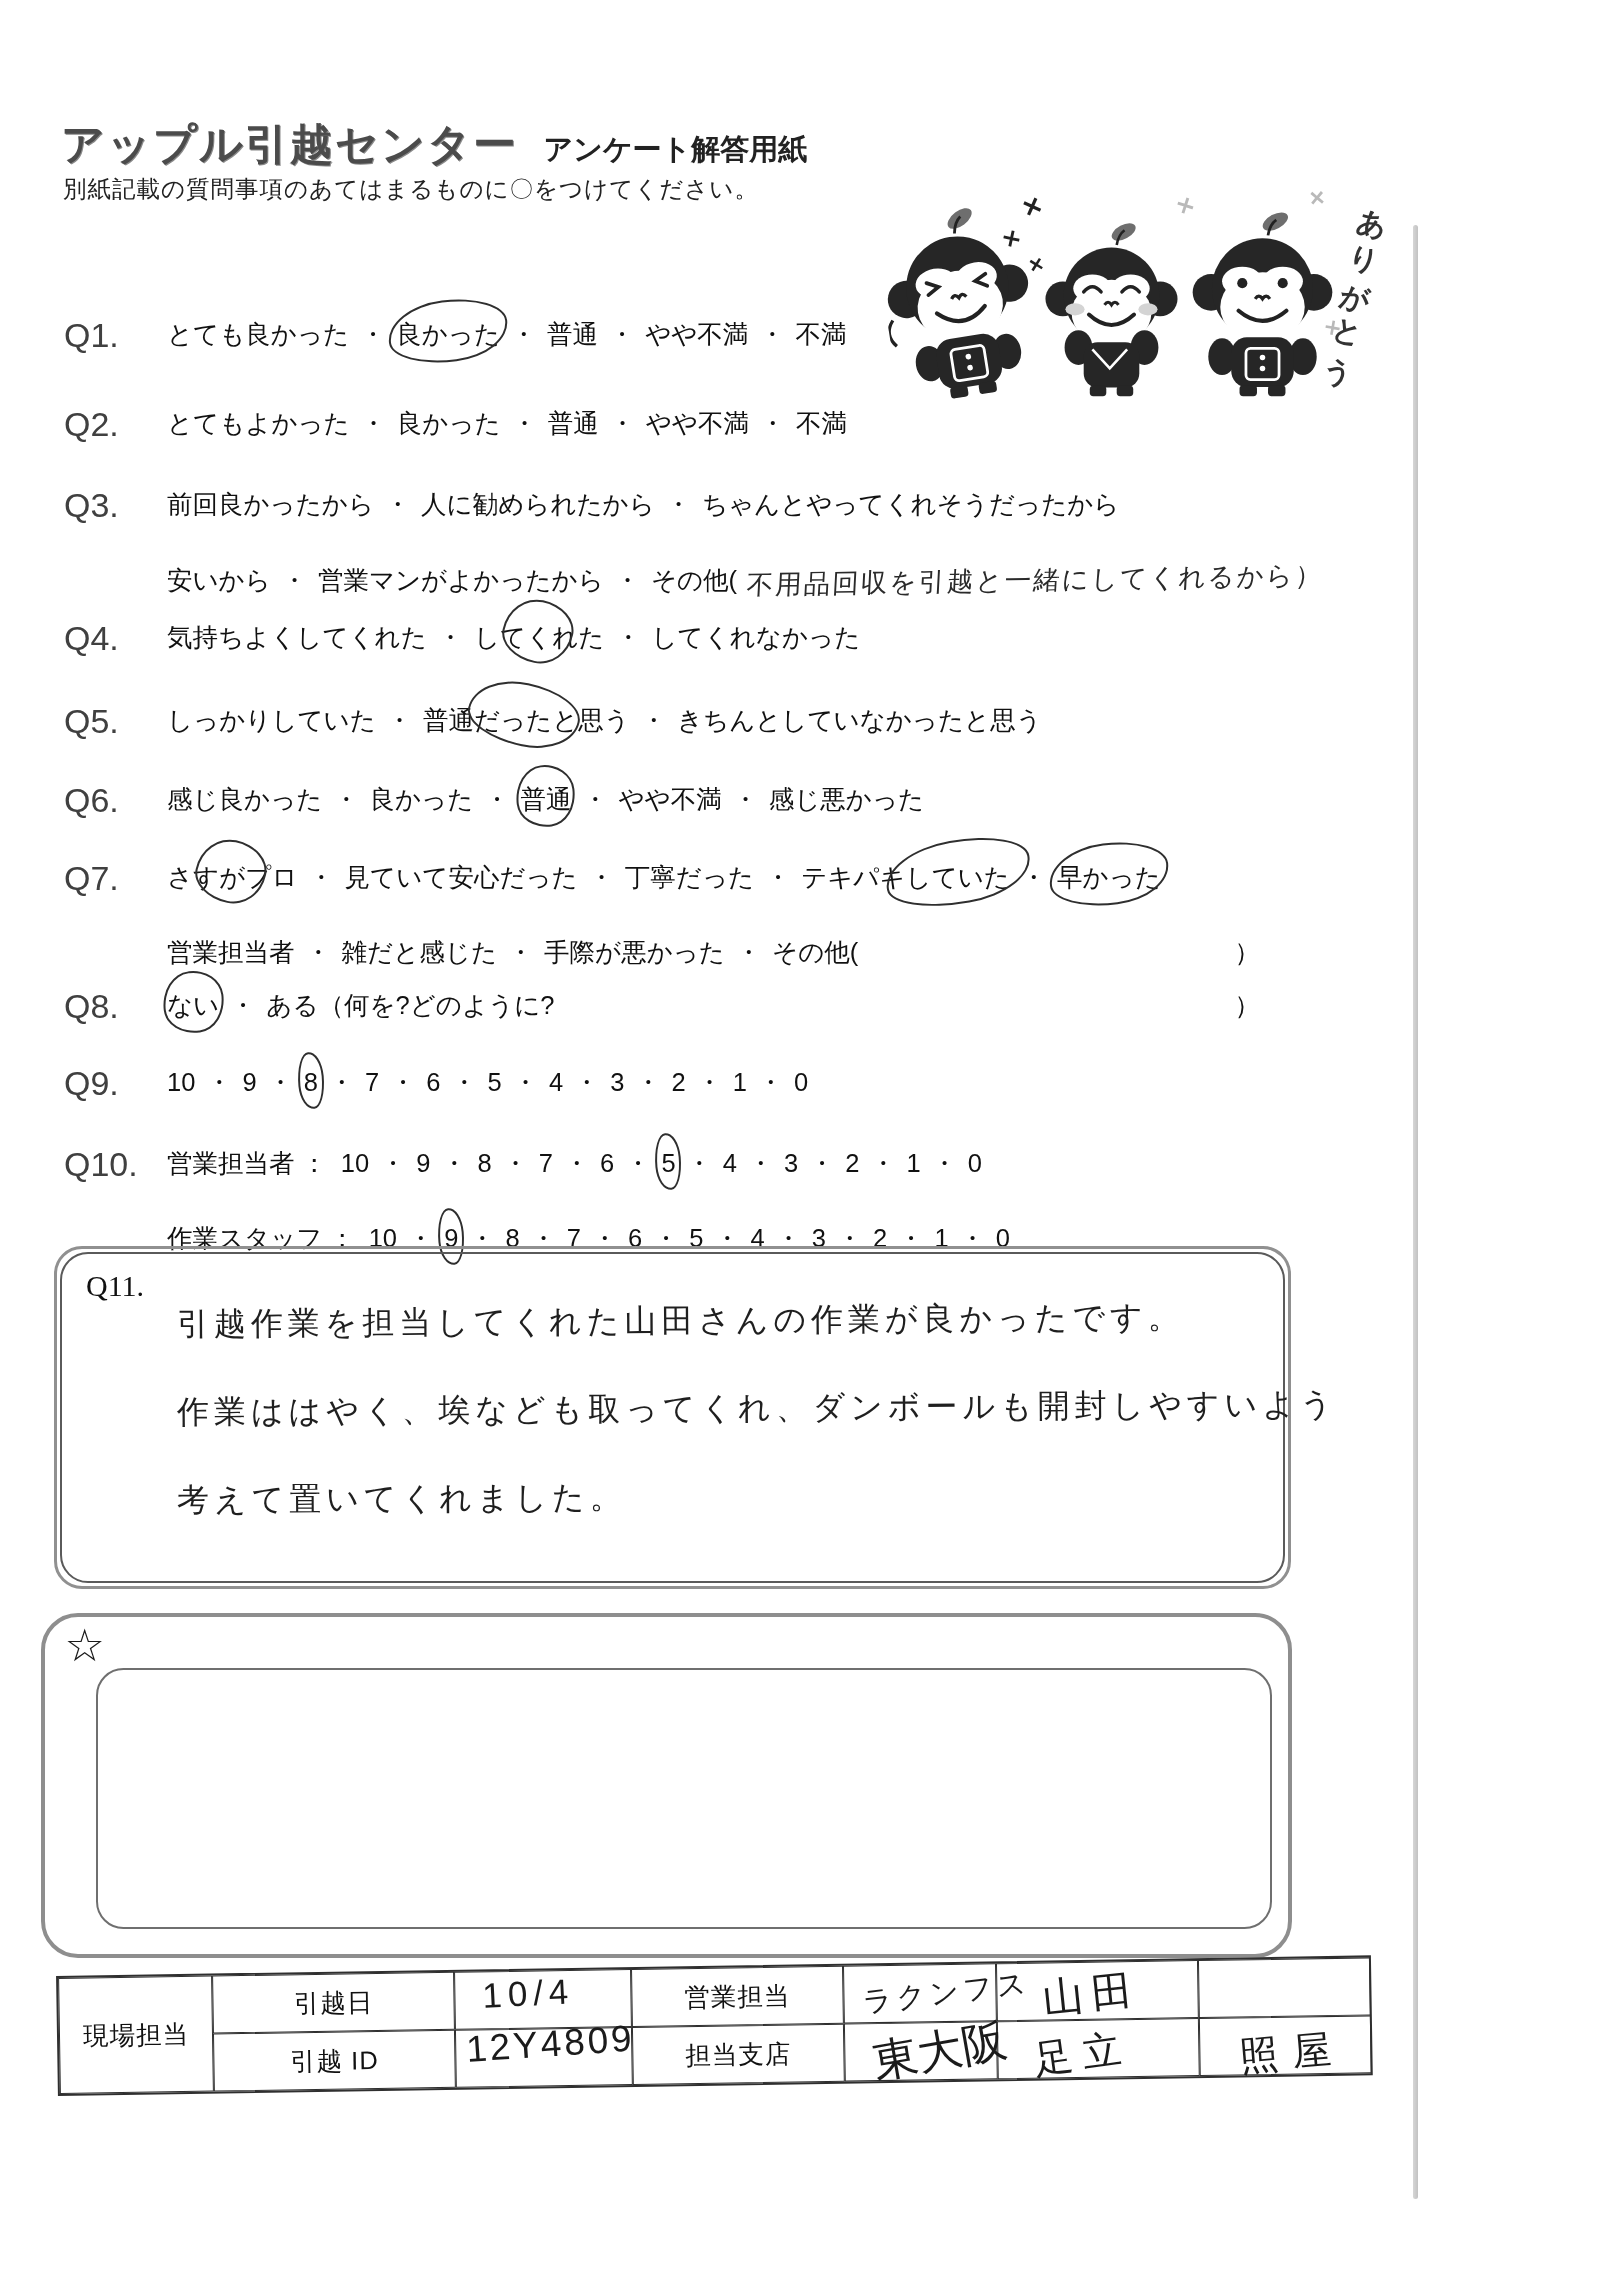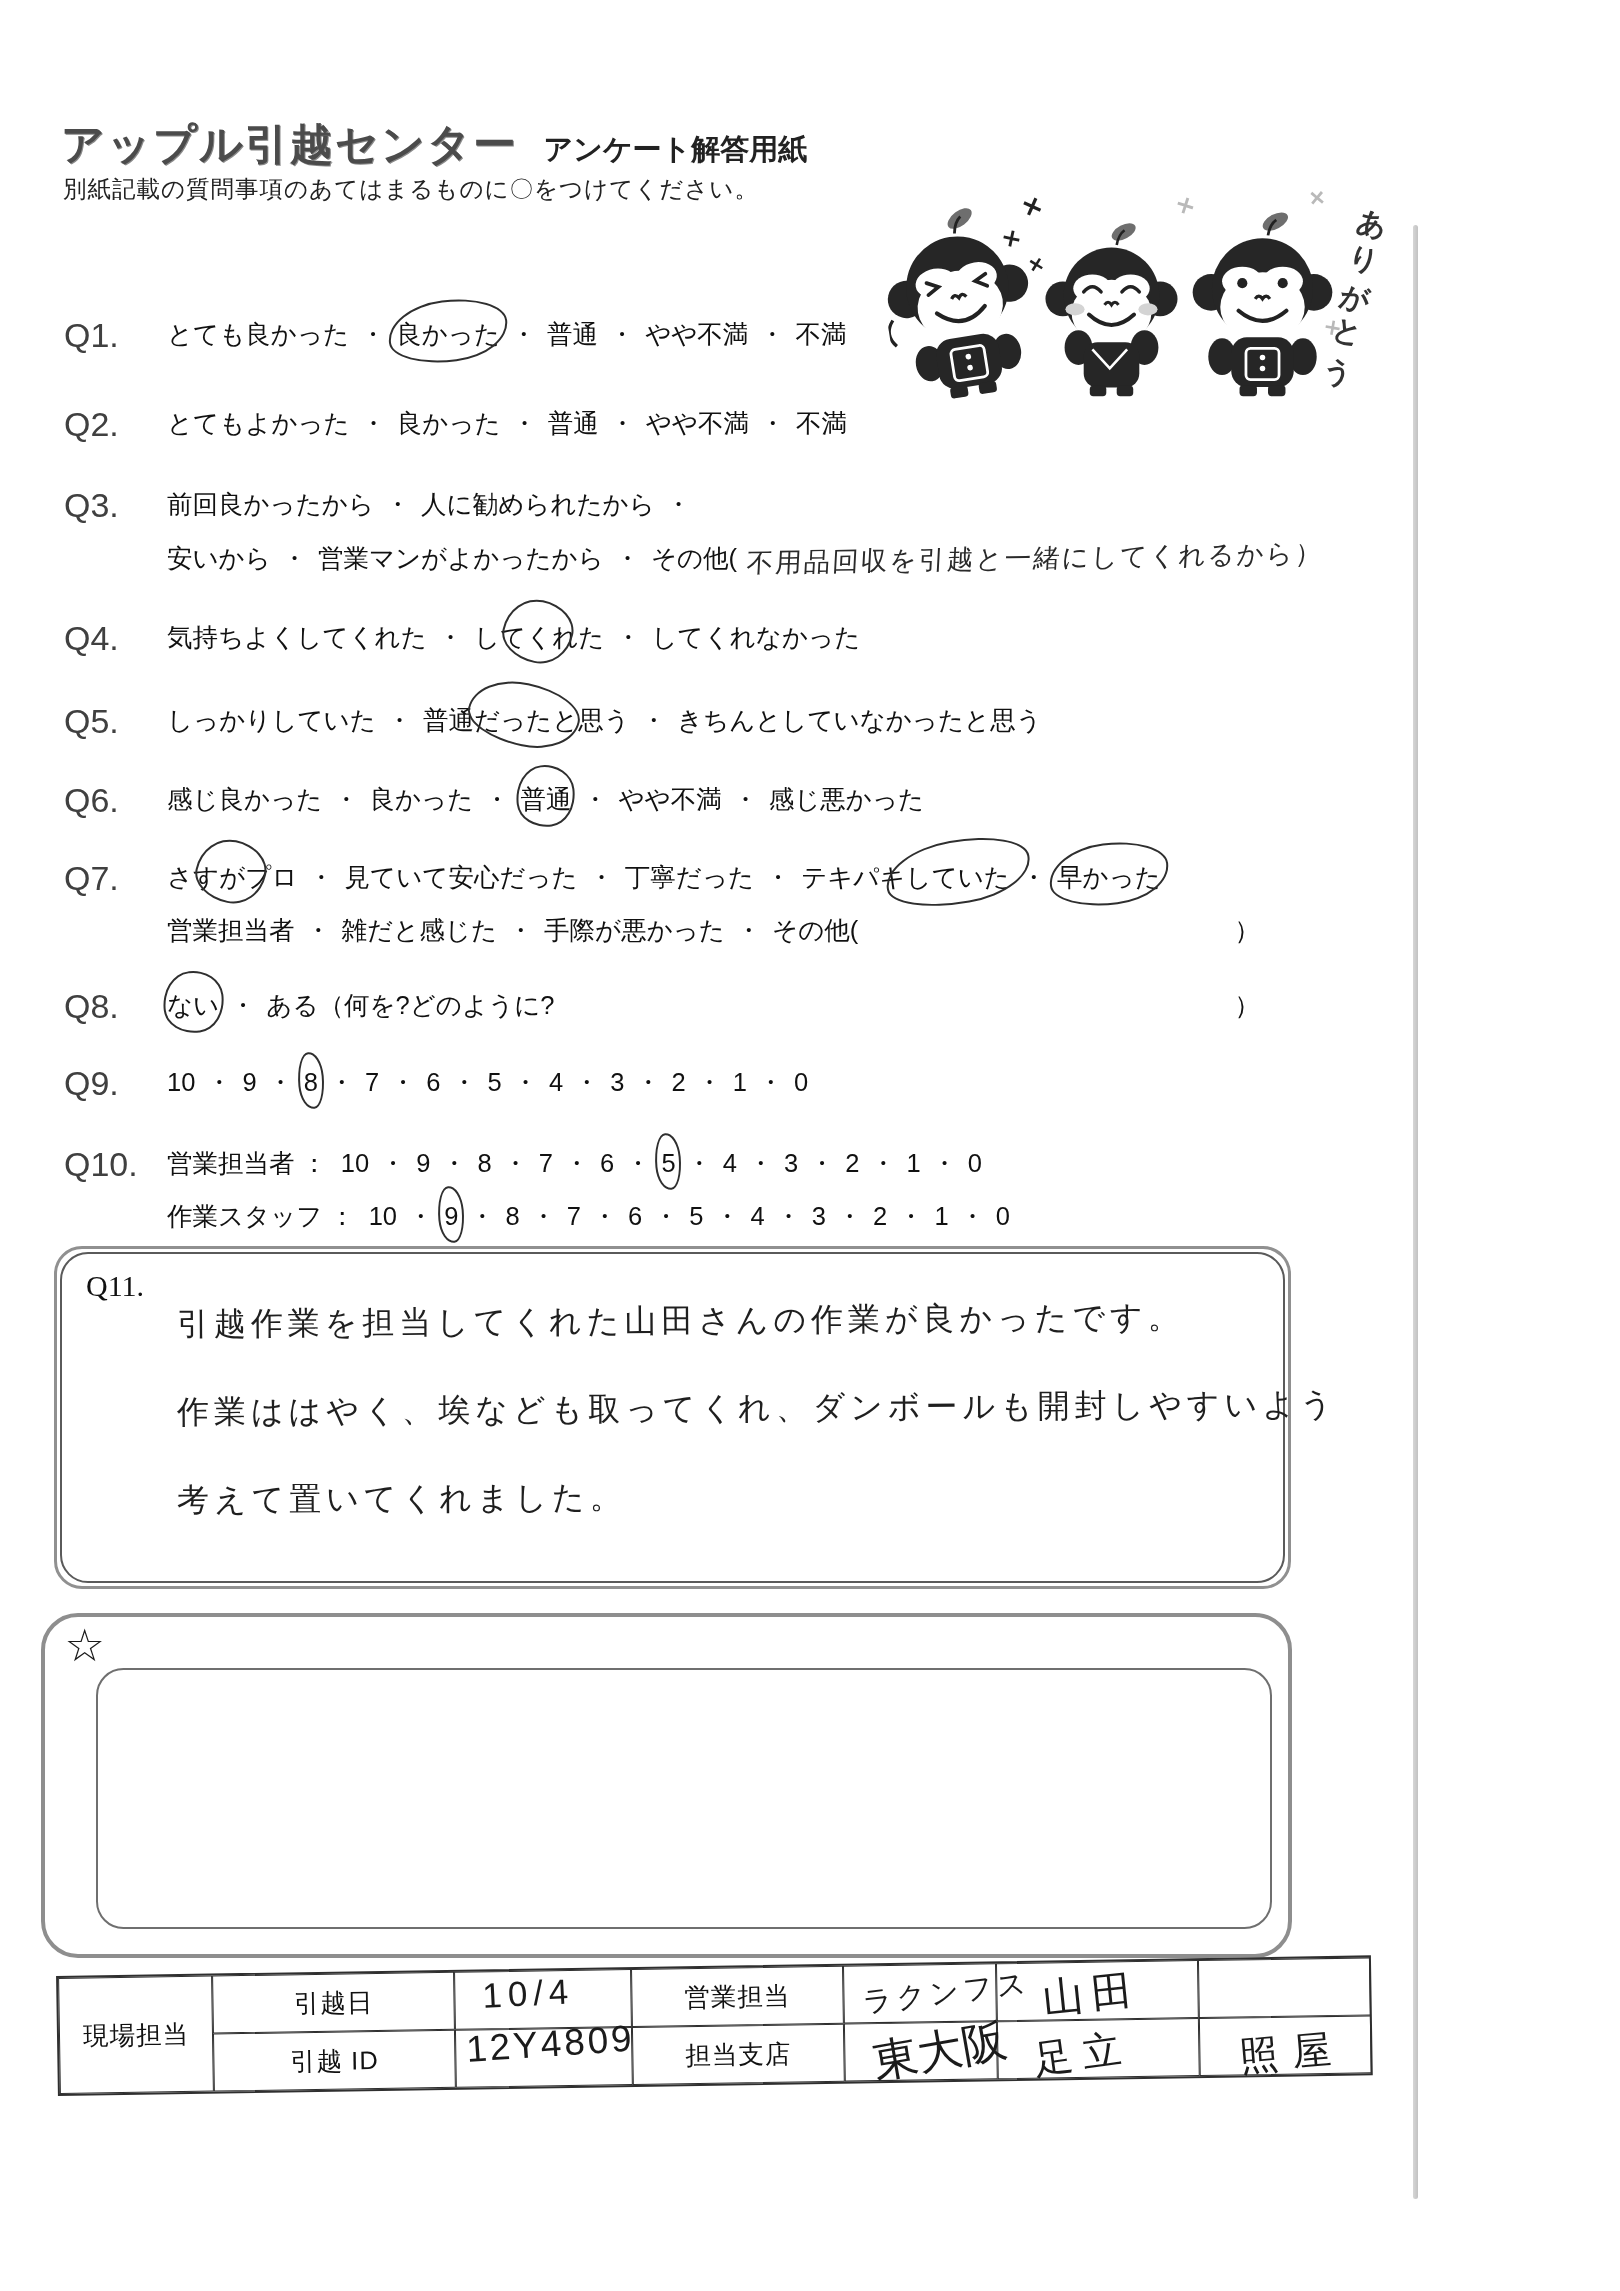--- a/index.html
+++ b/index.html
@@ -11,21 +11,21 @@
   .title-main{font-size:43px;font-weight:bold;color:#4b4b4b;letter-spacing:2px;
               text-shadow:1px 1px 0 #8a8a8a;}
   .title-sub{font-size:29px;font-weight:bold;color:#222;margin-left:25.5px;}
   .instruction{position:absolute;left:63px;top:173px;font-size:23.5px;color:#222;letter-spacing:1px;}
 
   
   .q{position:absolute;left:64px;width:1220px;display:flex;}
   .qid{flex:0 0 103px;font-size:34px;color:#404040;}
   .qbody{width:1093px;}
   .q-row{display:flex;align-items:flex-end;font-size:25.5px;line-height:1.45;white-space:nowrap;color:#111;}
-  .q-row + .q-row{margin-top:16px;}
+  .q-row + .q-row{margin-top:38px;}
   .sep{margin:0 10.8px;color:#111;}
   .option{display:inline-block;}
   .row-label{margin-right:13.7px;}
   .push-right{margin-left:auto;}
   .hand{font-size:26.5px;color:#2a2a2a;letter-spacing:2px;transform:skewX(-4deg) rotate(-1deg);margin-left:9.8px;}
 
   
   .circled{position:relative;}
   .circled::after{content:"";position:absolute;border:2.5px solid #2f2f2f;
       border-radius:48% 52% 46% 54% / 58% 44% 56% 42%;pointer-events:none;}
@@ -205,20 +205,21 @@
   </section>
 
   <section class="q" style="top:486px">
     <span class="qid">Q3.</span>
     <div class="qbody">
       <div class="q-row">
           <span class="option">前回良かったから</span>
           <span class="sep">・</span>
           <span class="option">人に勧められたから</span>
           <span class="sep">・</span>
+          <span class="option">ちゃんとやってくれそうだったから</span>
         </div>
       <div class="q-row">
           <span class="option">安いから</span>
           <span class="sep">・</span>
           <span class="option">営業マンがよかったから</span>
           <span class="sep">・</span>
           <span class="option">その他(</span>
           <span class="option hand">不用品回収を引越と一緒にしてくれるから）</span>
         </div>
     </div>

